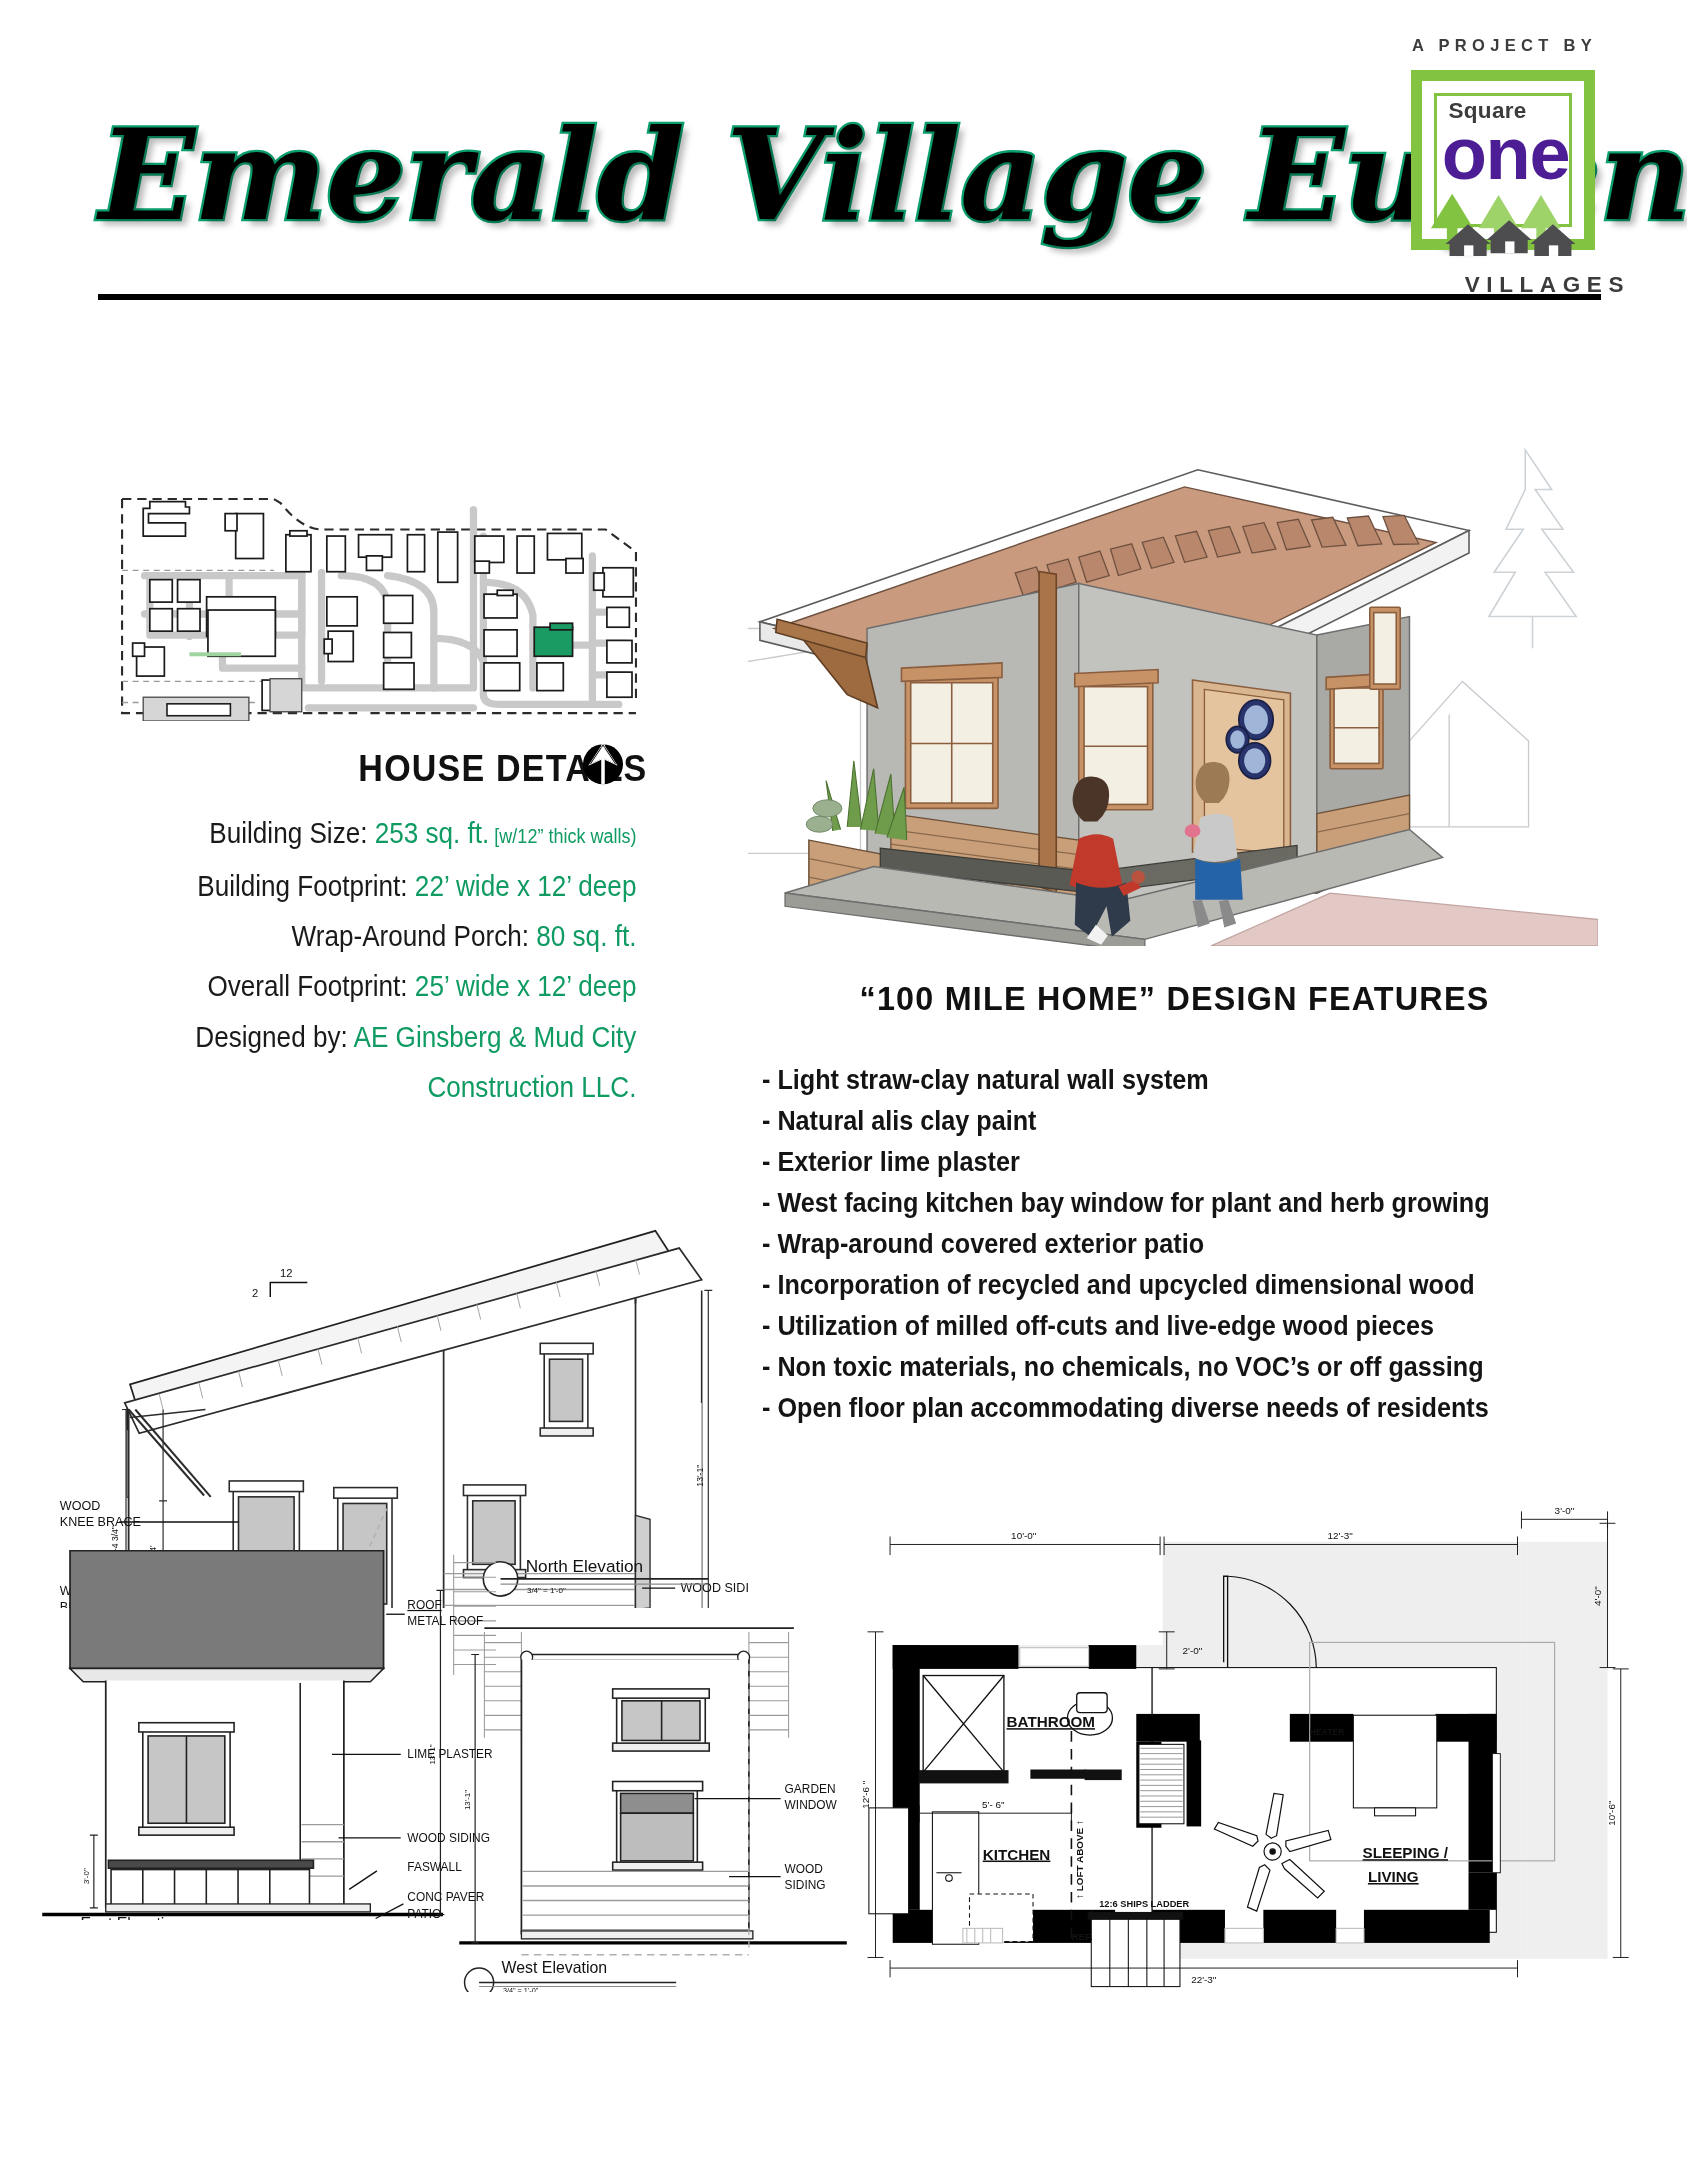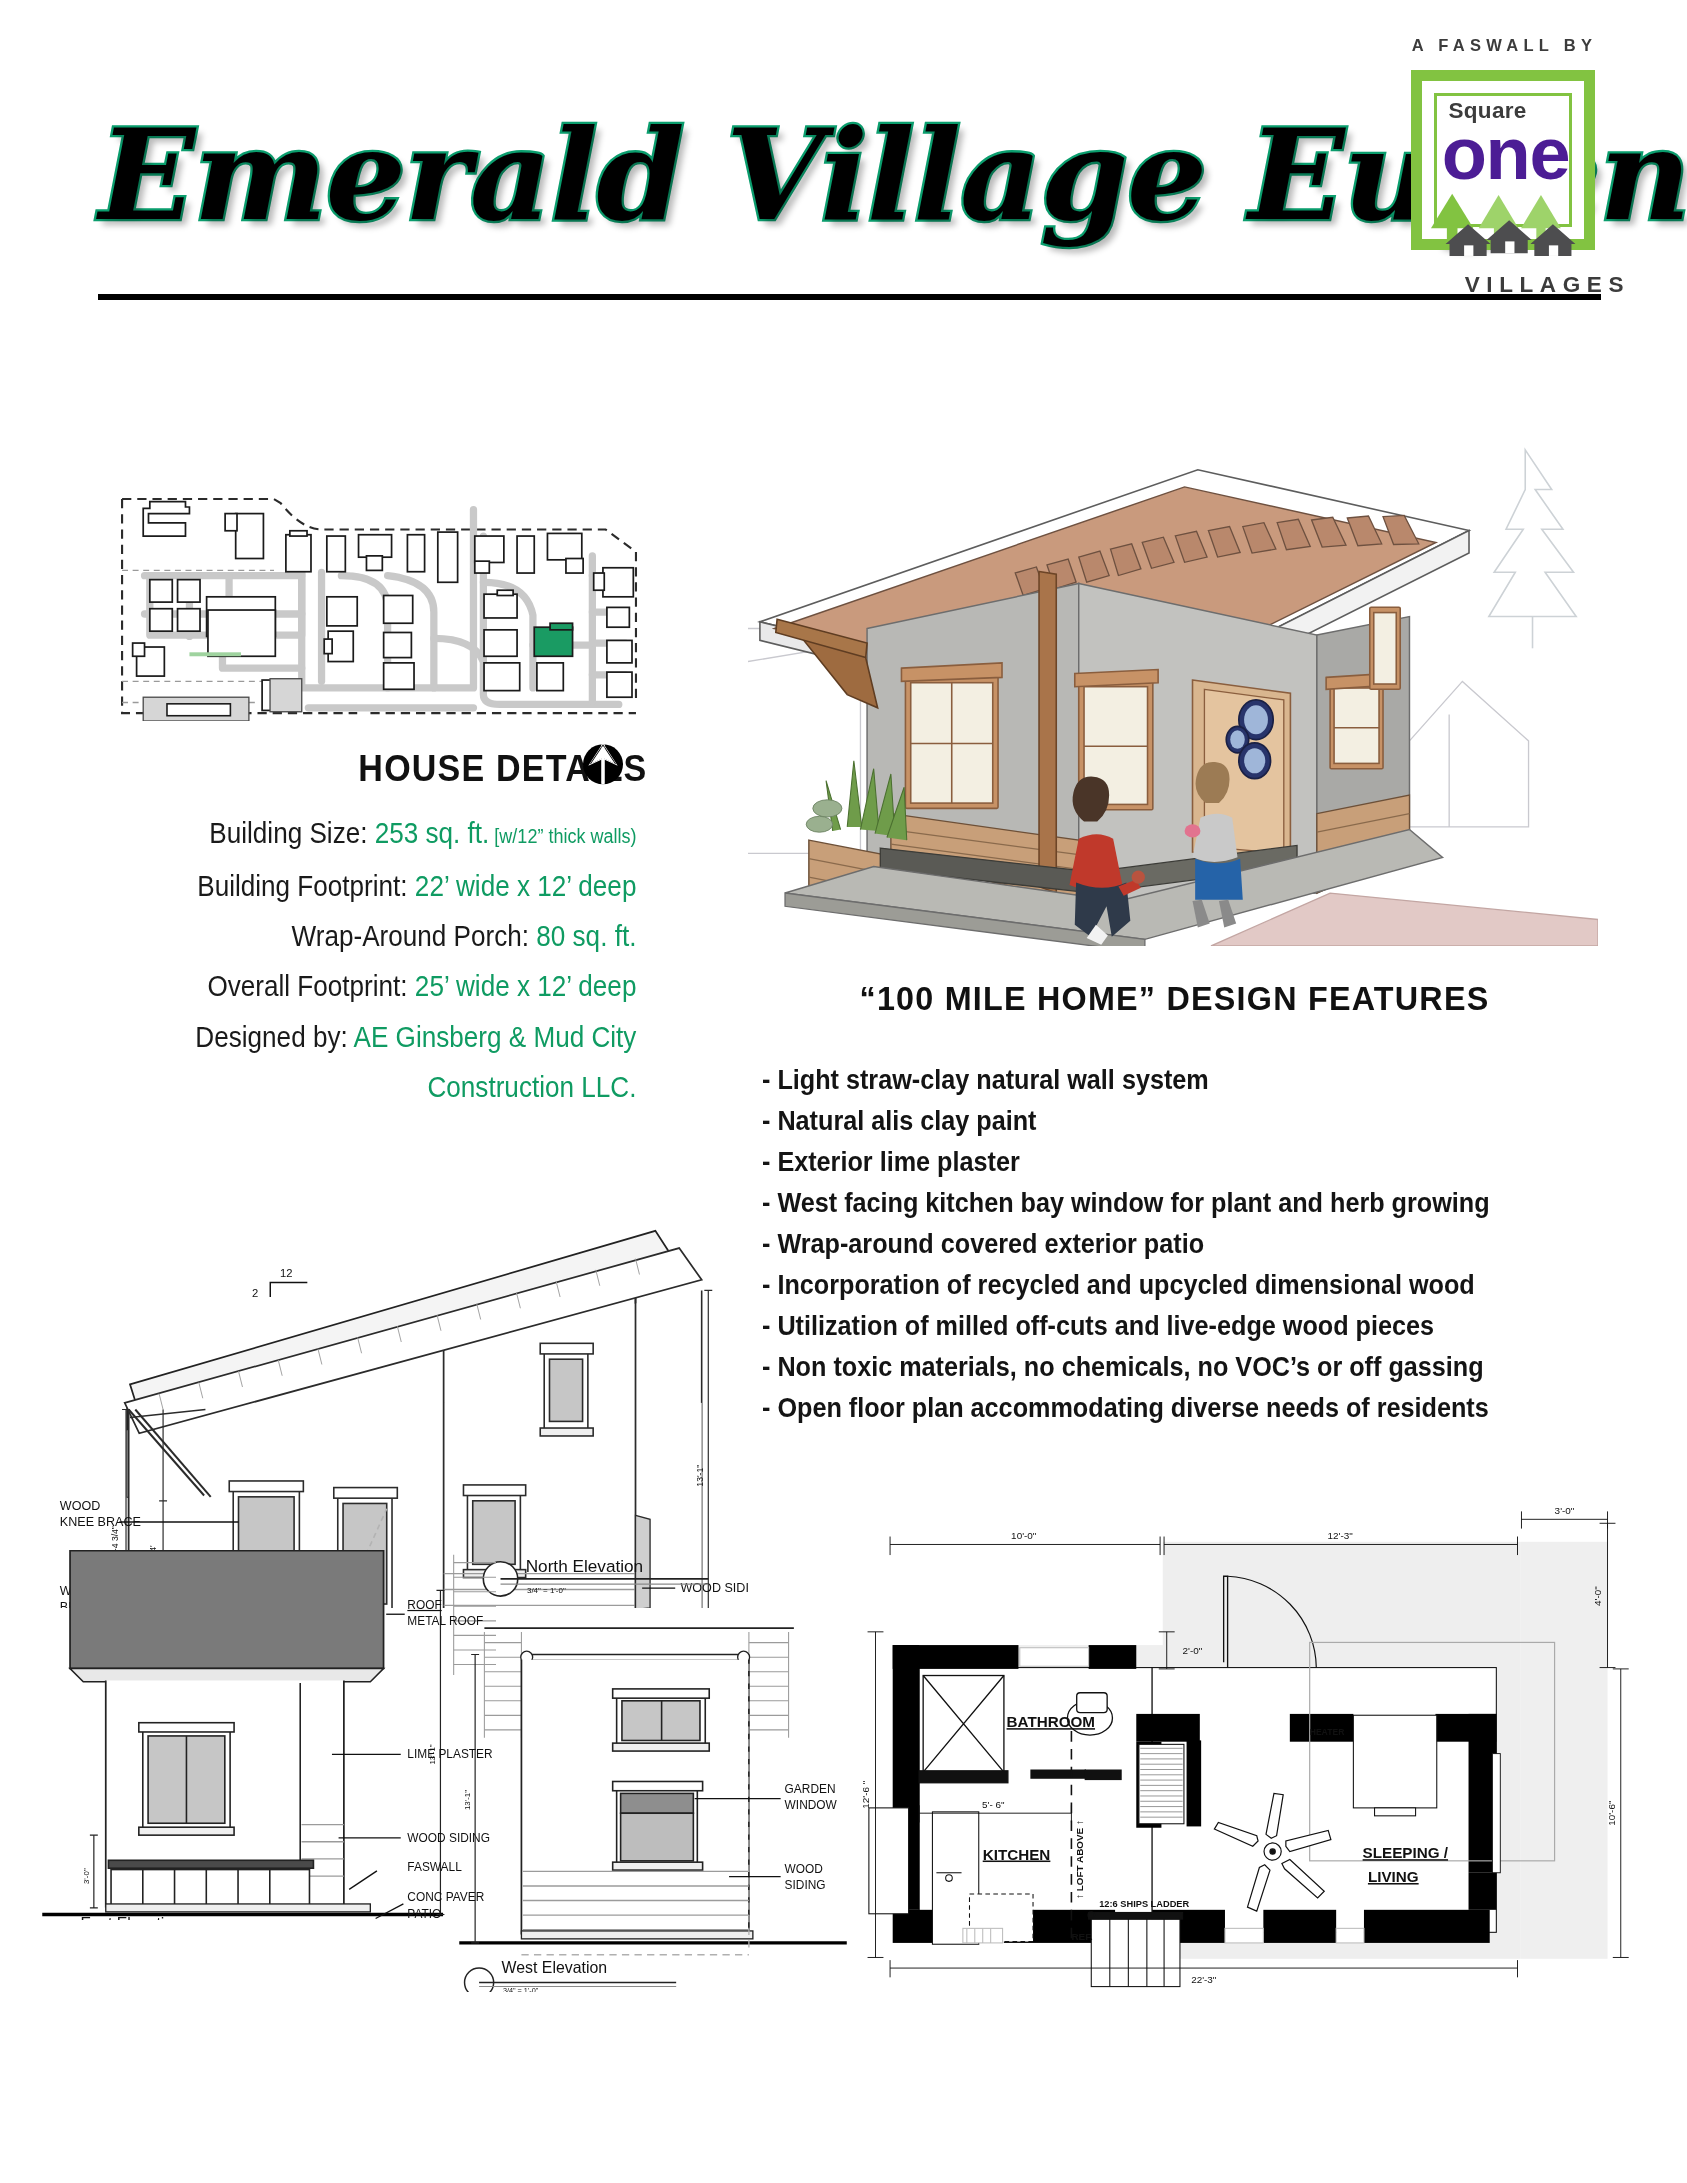--- a/index.html
+++ b/index.html
@@ -79,21 +79,21 @@
 </style>
 </head>
 <body>
 
 <div class="page">
 
   <div id="masthead">
     <div id="title-script">Emerald Village Eugene</div>
 
     <div id="logo-block">
-      <div id="logo-kicker">A FASWALL BY</div>
+      <div id="logo-kicker">A PROJECT BY</div>
       <div id="logo-frame">
         <div id="logo-inner-frame"></div>
         <div id="logo-square-word">Square</div>
         <div id="logo-one-word">one</div>
         <svg width="163" height="73" style="position:absolute;left:5.3px;top:106px;" viewBox="0 0 246 110">
           <polygon points="38,10 70,62 6,62" fill="#82c341"></polygon>
           <rect x="30" y="58" width="16" height="34" fill="#82c341"></rect>
           <polygon points="108,12 138,62 78,62" fill="#9ed36a"></polygon>
           <rect x="101" y="58" width="14" height="34" fill="#9ed36a"></rect>
           <polygon points="172,12 202,62 142,62" fill="#9ed36a"></polygon>

